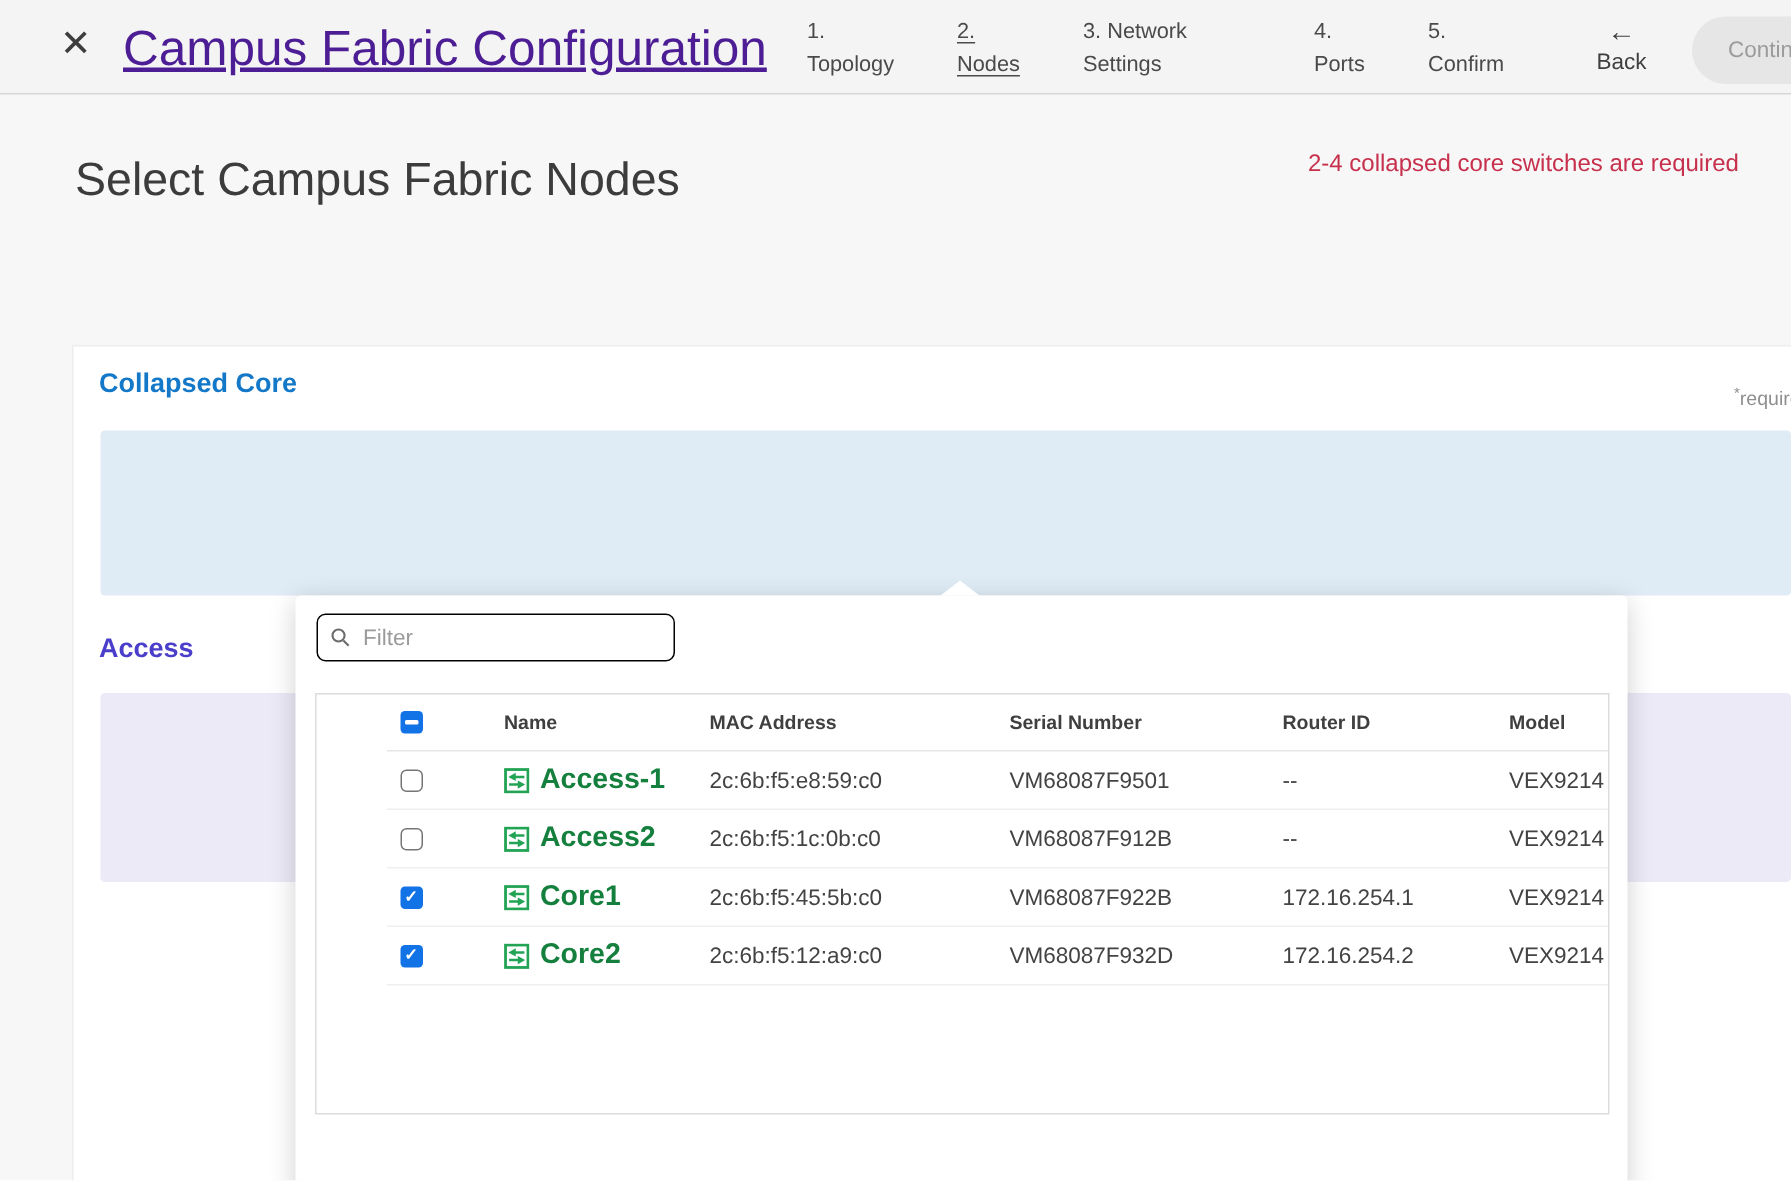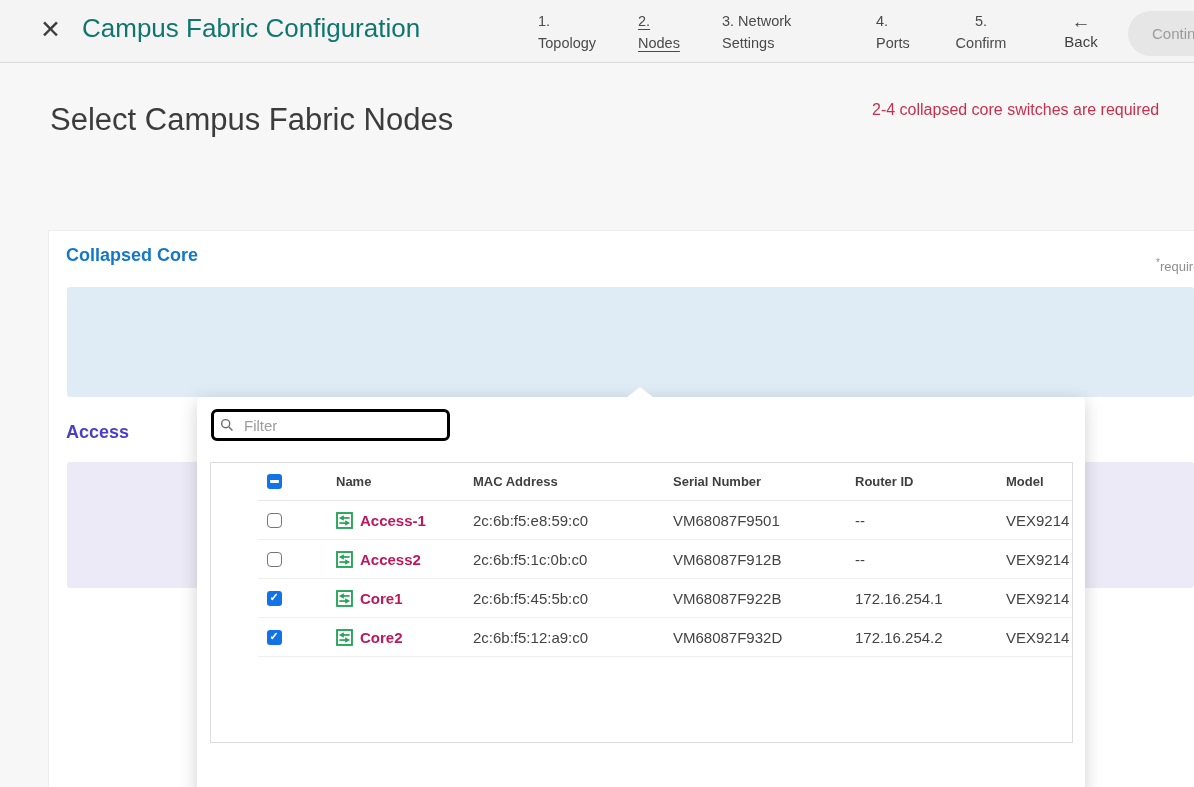--- a/index.html
+++ b/index.html
@@ -5,27 +5,27 @@
   * { margin:0; padding:0; box-sizing:border-box; }
   html,body { width:1194px; height:787px; }
   #app {
     position:relative; width:1194px; height:787px; overflow:hidden;
     background:#f7f7f7; font-family:"Liberation Sans", sans-serif; color:#3f3f3f;
   }
   
   .header { position:absolute; left:0; top:0; width:1194px; height:63px;
     background:#f4f4f4; border-bottom:1px solid #d8d8d8; z-index:30; }
   .close-x { position:absolute; left:40px; top:17px; font-size:25px; color:#3d3d3d; cursor:pointer; line-height:1; }
-  .app-title { position:absolute; left:82px; top:13px; font-size:26px; font-weight:300; color:#0f766e; white-space:nowrap; }
+  .app-title { position:absolute; left:82px; top:13px; font-size:33px; font-weight:300; color:#4c1d95; white-space:nowrap;text-decoration:underline; }
   .step { position:absolute; top:10px; font-size:14.5px; line-height:22px; color:#4a4a4a; cursor:pointer; }
   .step:nth-child(1){ left:538px; max-width:64px; }
   .step:nth-child(2){ left:638px; max-width:46px; }
   .step:nth-child(3){ left:722px; max-width:100px; }
   .step:nth-child(4){ left:876px; max-width:44px; }
-  .step:nth-child(5){ left:952px; max-width:58px;text-align:center; }
+  .step:nth-child(5){ left:952px; max-width:58px; }
   .step.active { text-decoration:underline; text-underline-offset:3px; }
   .back-btn { position:absolute; left:1053px; top:12px; width:56px; text-align:center; cursor:pointer; color:#3f3f3f; }
   .back-arrow { font-size:19px; line-height:20px; display:block; }
   .back-label { font-size:15px; line-height:19px; display:block; }
   .continue-btn { position:absolute; left:1128px; top:11px; width:150px; height:45px;
     background:#e6e6e6; color:#9b9b9b; border:none; border-radius:23px;
     font-size:15px; text-align:left; padding-left:24px; font-family:inherit; }
   
   .page-title { position:absolute; left:50px; top:102px; font-size:31px; font-weight:300; color:#3c3c3c; }
   .page-subtitle { position:absolute; left:50px; top:148px; width:560px; font-size:18px; line-height:30px; color:#a7a7a7; }
@@ -43,32 +43,32 @@
   .plus-icon { width:27px; height:27px; position:relative; margin:0 auto; }
   .plus-icon::before { content:""; position:absolute; left:0; top:10px; width:27px; height:7px; background:#55595e; }
   .plus-icon::after  { content:""; position:absolute; left:10px; top:0; width:7px; height:27px; background:#55595e; }
   .select-switches-label { margin-top:7px; font-size:15px; color:#585d61; }
   
   .popover { position:absolute; left:197px; top:397px; width:888px; height:404px;
     background:#fff; border-radius:4px; box-shadow:0 4px 18px rgba(0,0,0,.18); z-index:20; }
   .popover-caret { position:absolute; left:430px; top:-10px; width:0; height:0;
     border-left:13px solid transparent; border-right:13px solid transparent; border-bottom:10px solid #fff; }
   .filter-wrap { position:absolute; left:14px; top:12px; width:239px; height:32px; }
-  .filter-input { width:100%; height:100%; border:3px solid #000000; border-radius:6px;
+  .filter-input { width:100%; height:100%; border:1px solid #000000; border-radius:6px;
     padding:0 8px 0 30px; font-size:15px; color:#444; font-family:inherit; outline:none; }
   .filter-input::placeholder { color:#9b9b9b; }
   .search-icon { position:absolute; left:9px; top:9px; }
   
   .sw-table { position:absolute; left:13px; top:65px; width:863px; height:281px; border:1px solid #dcdcdc; overflow:hidden;padding-left:47px; }
   .t-row { display:grid; grid-template-columns:65px 150px 200px 182px 151px 1fr; align-items:center; }
   .t-head { height:38px; border-bottom:1px solid #e6e6e6; font-size:13px; font-weight:700; color:#3f3f3f; }
   .t-body-row { height:39px; border-bottom:1px solid #efefef; font-size:15px; color:#434343; cursor:pointer; }
   .cb-cell { padding-left:9px; }
   .name-cell { display:flex; align-items:center; gap:7px; padding-left:13px; }
-  .name-text { font-weight:700; font-size:15px; color:#be185d; }
+  .name-text { font-weight:700; font-size:19px; color:#15803d; }
   .cb { width:15px; height:15px; border-radius:3px; position:relative; flex:none; }
   .cb.unchecked { background:#fff; border:1.6px solid #757575; border-radius:4px; }
   .cb.checked { background:#1273e6; }
   .cb.checked::after { content:"\2713"; position:absolute; left:2.5px; top:0.5px; color:#fff; font-size:11px; font-weight:bold; }
   .cb.indeterminate { background:#1273e6; }
   .cb.indeterminate::after { content:""; position:absolute; left:3px; top:6.3px; width:9px; height:2.6px; background:#fff; border-radius:1px; }
   
   .popover-footer { position:absolute; left:0; top:354px; width:888px; padding-right:25px;
     display:flex; justify-content:flex-end; align-items:center; gap:43px; }
   .select-n-btn { font-size:16px; font-weight:700; color:#2196d9; cursor:pointer; }

